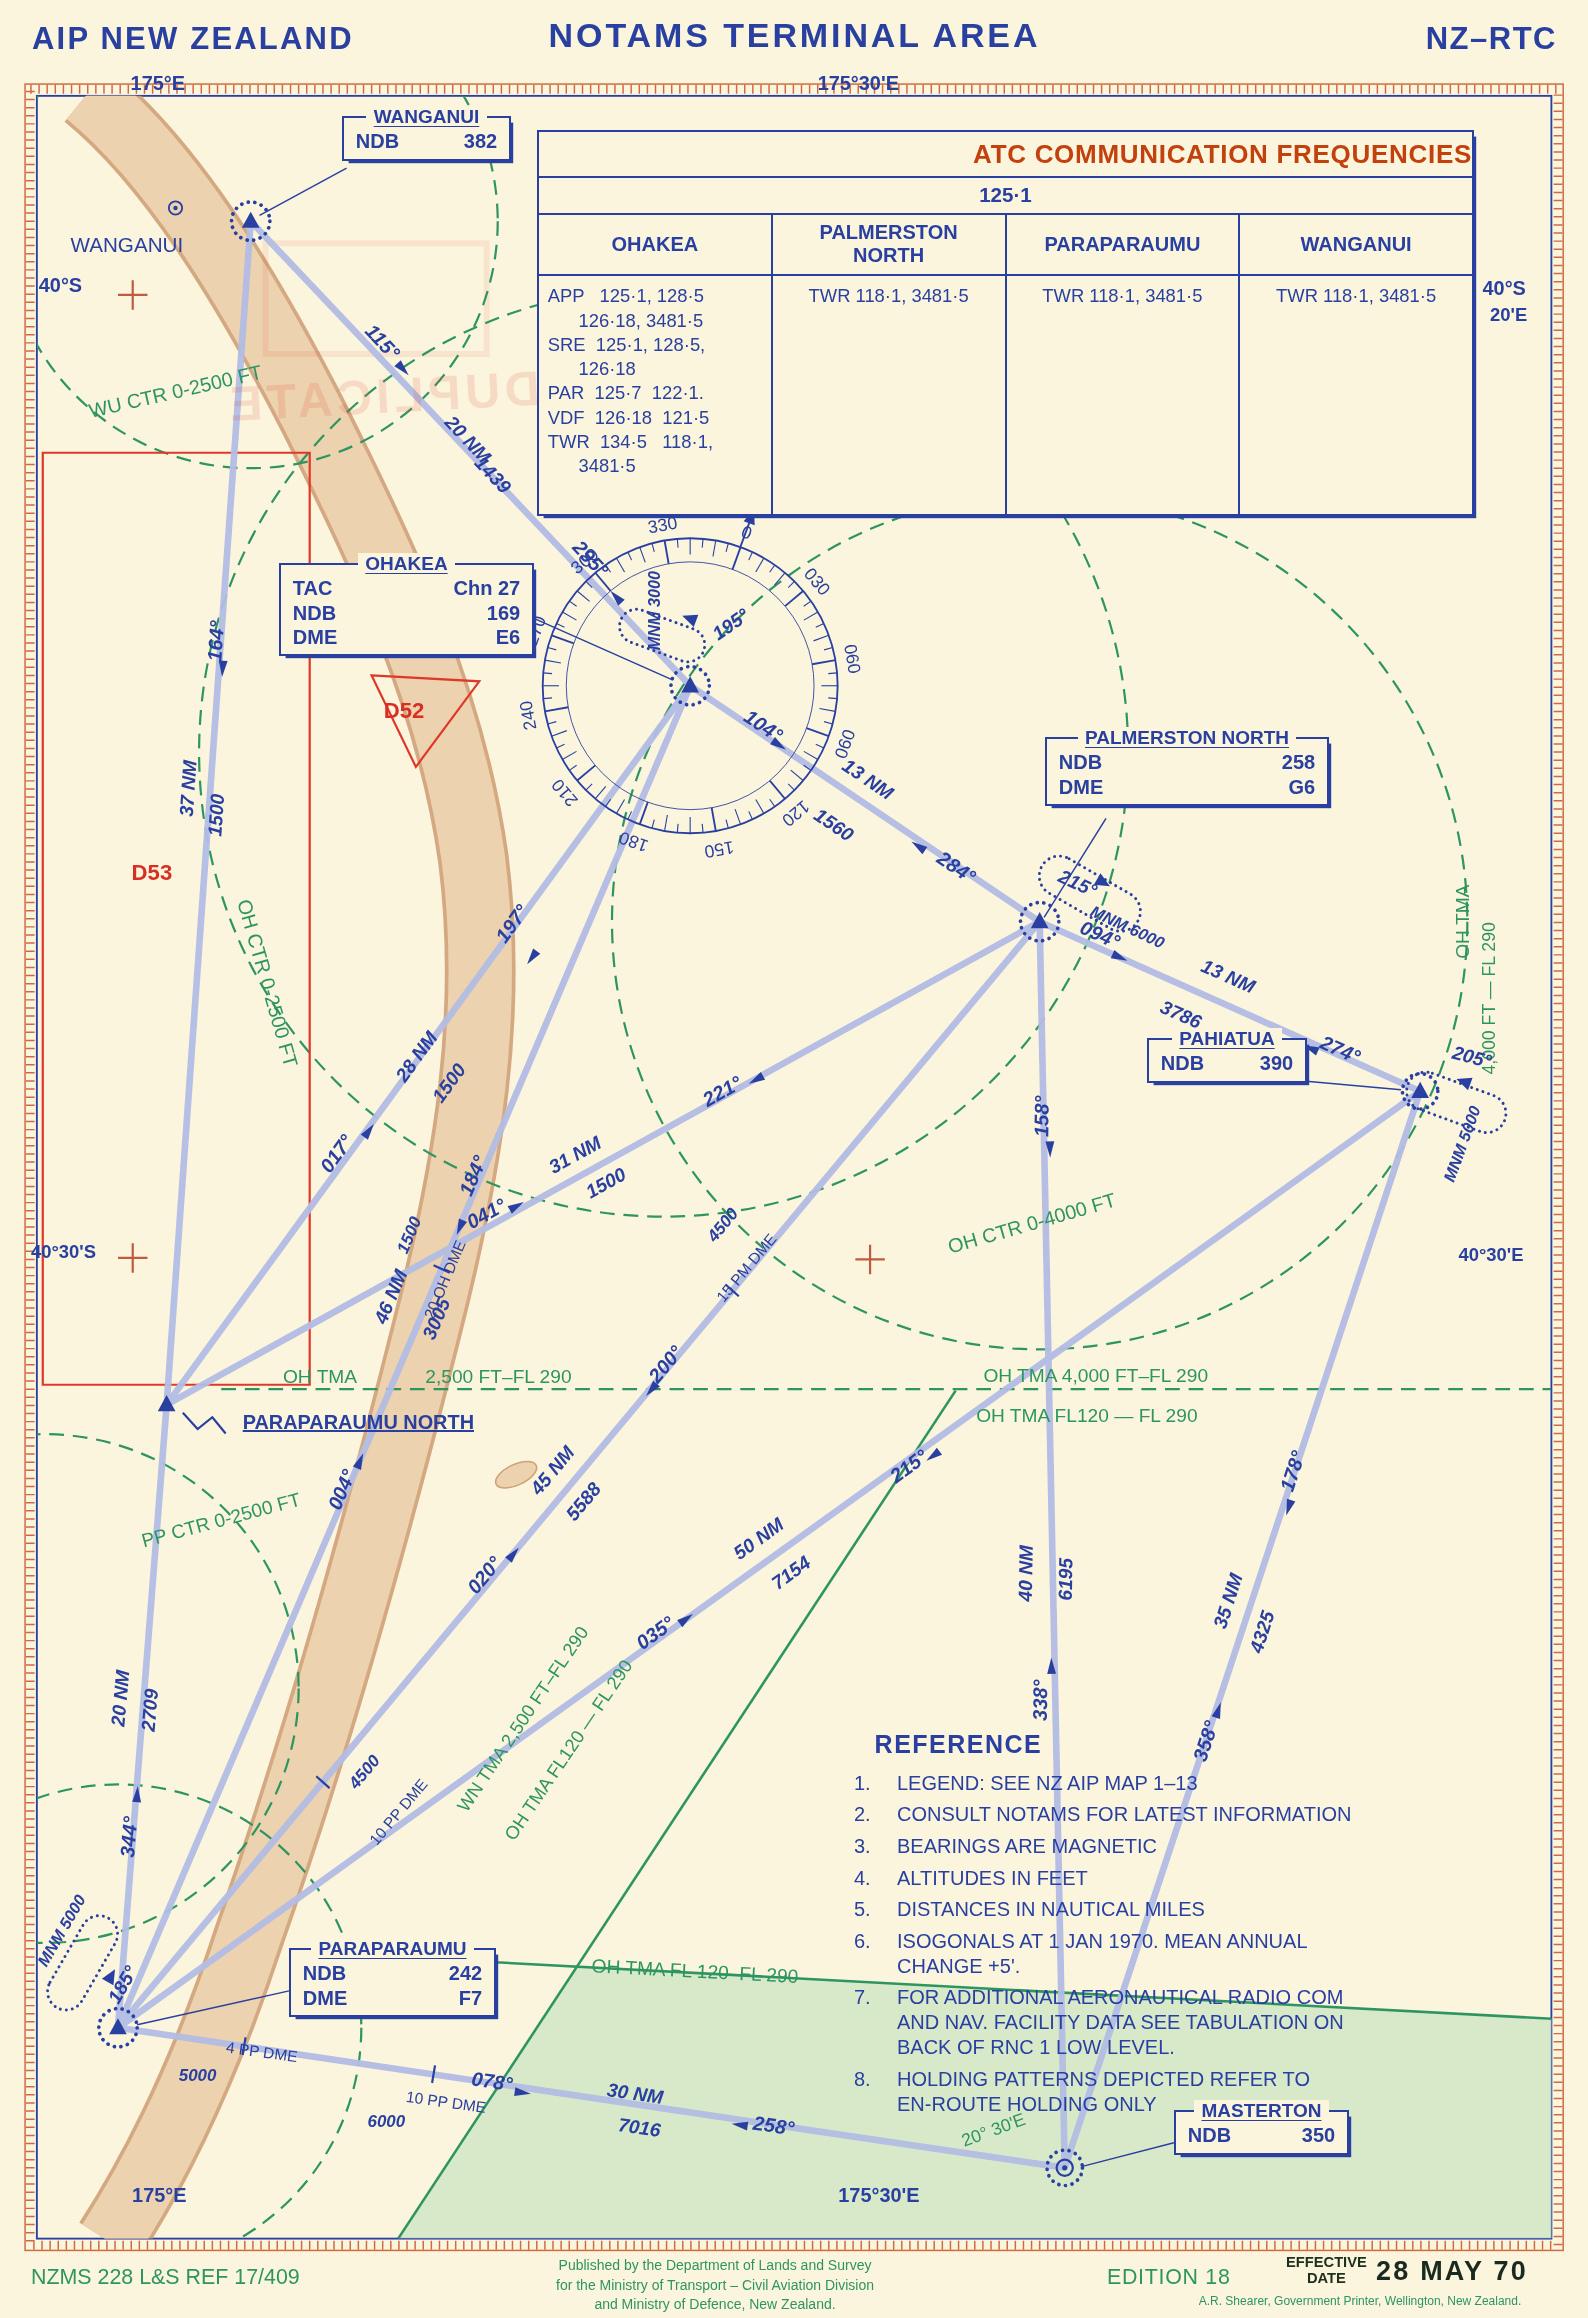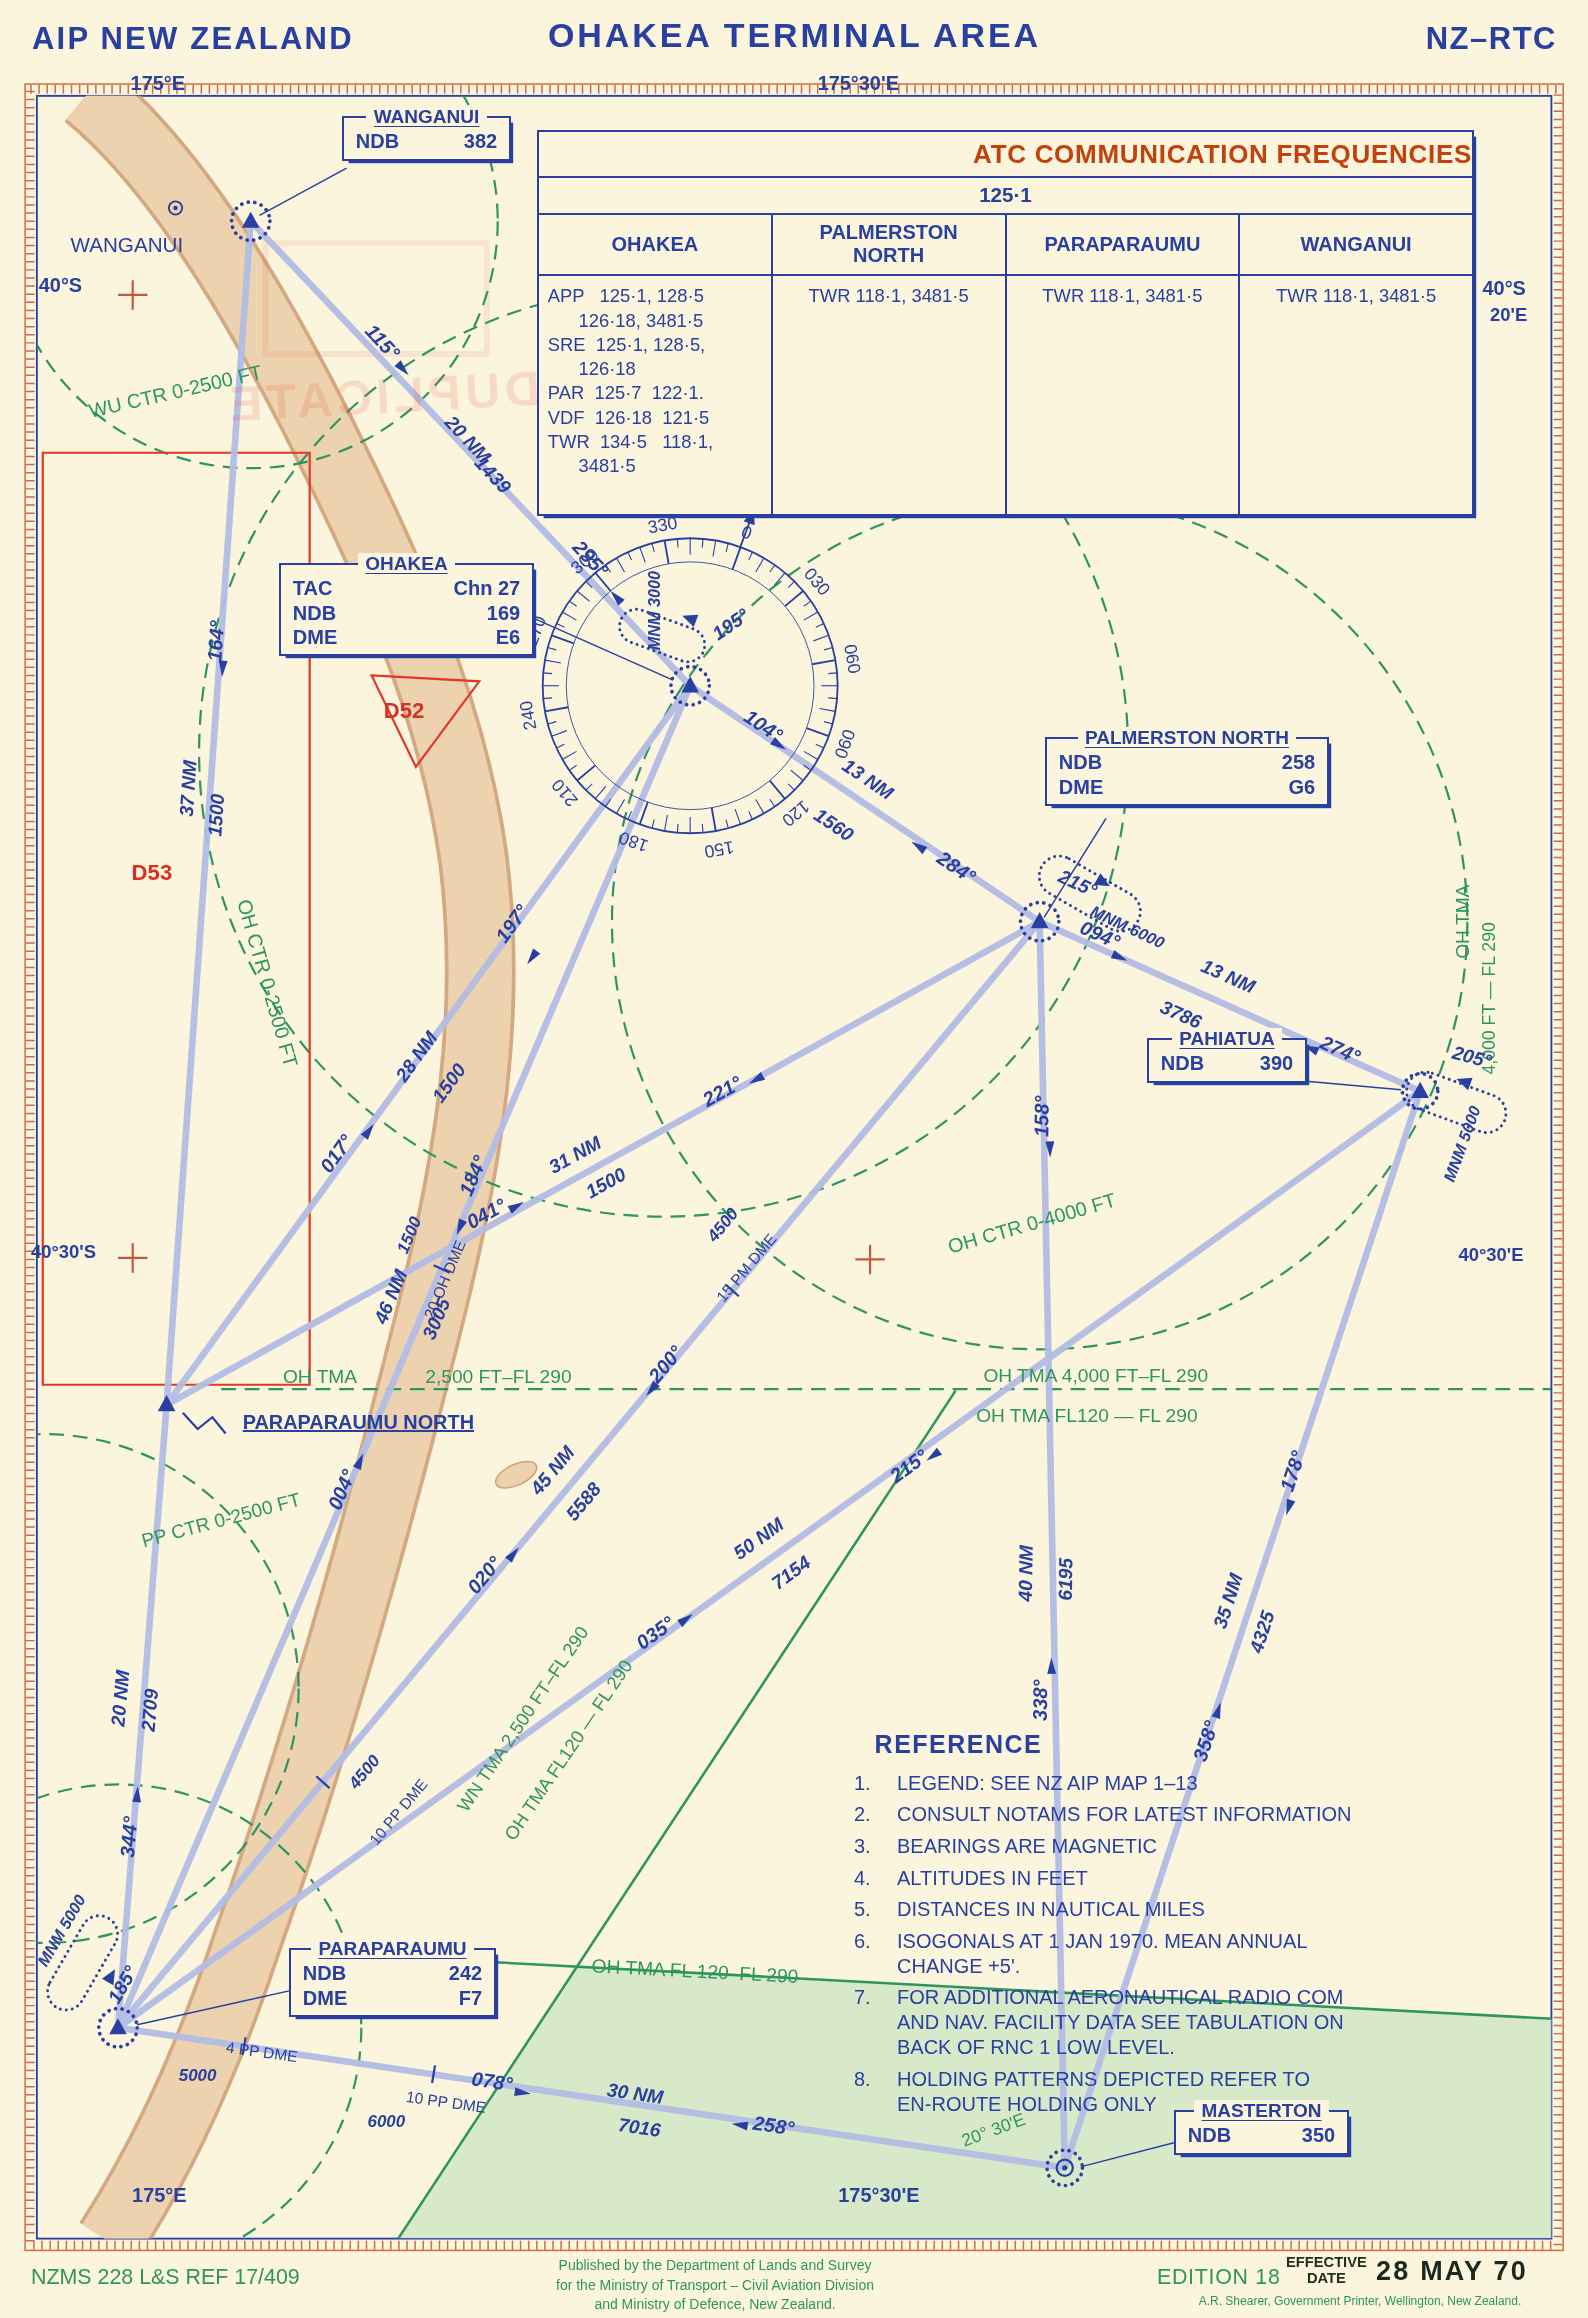--- a/index.html
+++ b/index.html
@@ -37,21 +37,21 @@
   .refblock{position:absolute;color:#2940a0;}
   .ref-title{font-size:25px;font-weight:bold;letter-spacing:1.5px;margin:0 0 11.8px 20.6px;}
   .ref-item{display:grid;grid-template-columns:43px 1fr;font-size:20px;margin-bottom:6.6px;line-height:1.25;}
   .ref-item .txt{white-space:pre-line;}
 
   
   .ftr{position:absolute;color:#2e9560;}
   .ftr.pre{white-space:pre-line;}
   .ftr-nzms{left:31px;top:2265px;font-size:21.4px;}
   .ftr-pub{left:442px;top:2256px;width:546px;text-align:center;font-size:14px;line-height:1.4;}
-  .ftr-ed{left:1157px;top:2265px;font-size:21.4px;letter-spacing:0.7px;}
+  .ftr-ed{left:1107px;top:2265px;font-size:21.4px;letter-spacing:0.7px;}
   .ftr-eff{left:1286px;top:2254px;font-size:14.7px;color:#20301f;font-weight:bold;text-align:center;line-height:1.1;}
   .ftr-date{left:1376px;top:2256px;font-size:27px;font-weight:bold;color:#1a2a1e;letter-spacing:2.2px;}
   .ftr-printer{left:1139px;top:2294px;width:442px;text-align:center;font-size:12px;}
 
   
   .ml{font-family:"Liberation Sans",sans-serif;text-anchor:middle;}
   .b{fill:#2940a0;}
   .bold{font-weight:bold;}
   .ul{text-decoration:underline;}
   .g{fill:#2e9560;}
@@ -433,21 +433,21 @@
         <path d="M-10,-6 L12,0 L-10,6 Z" class="arr" transform="translate(186 2434) rotate(-86)"></path>
         <path d="M-10,-6 L12,0 L-10,6 Z" class="arr" transform="translate(722 1298) rotate(126)"></path>
         <path d="M-10,-6 L12,0 L-10,6 Z" class="arr" transform="translate(500 1534) rotate(-54)"></path>
         <path d="M-10,-6 L12,0 L-10,6 Z" class="arr" transform="translate(624 1664) rotate(113)"></path>
         <path d="M-10,-6 L12,0 L-10,6 Z" class="arr" transform="translate(488 1982) rotate(-67)"></path>
         <path d="M-10,-6 L12,0 L-10,6 Z" class="arr" transform="translate(1056 1010) rotate(34)"></path>
       </g>
   </svg>
 
   <div class="hdr-left">AIP NEW ZEALAND</div>
-  <div class="hdr-center">OHAKEA TERMINAL AREA</div>
+  <div class="hdr-center">NOTAMS TERMINAL AREA</div>
   <div class="hdr-right">NZ–RTC</div>
 
   <div class="freq" style="left:537px;top:130px;width:933px;">
     <div class="ft-title">ATC COMMUNICATION FREQUENCIES</div>
     <div class="ft-sub">
       <div class="f2">125·1</div>
     </div>
     <div class="ft-cols" id="freq-cols">
         <div class="ft-col">
           <div class="ft-col-h">OHAKEA</div>

